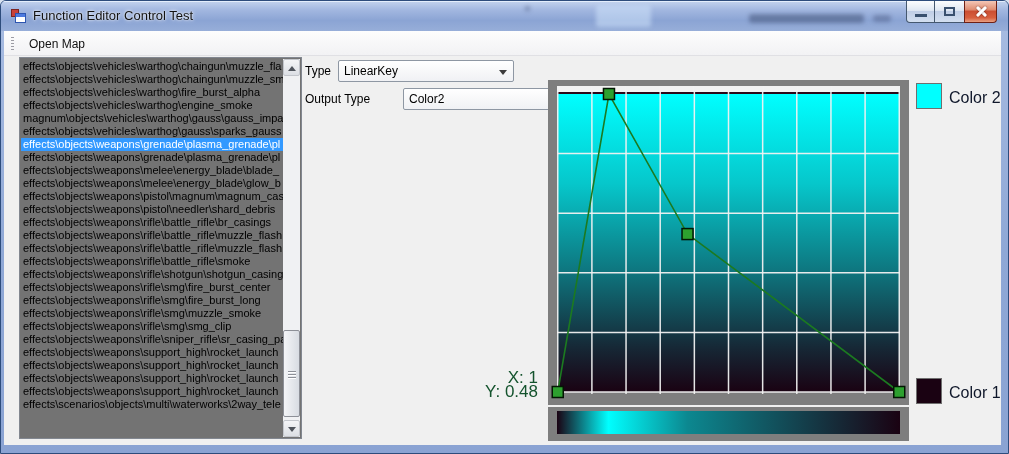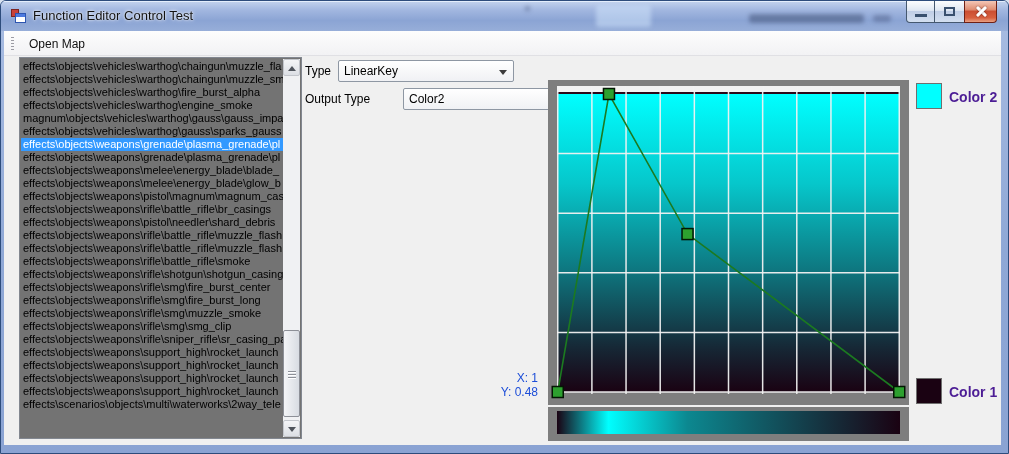--- a/index.html
+++ b/index.html
@@ -70,25 +70,25 @@
     background:linear-gradient(180deg,#ffffff,#f0f1f4);font-size:12px;color:#000;}
   .combo-type{left:334px;top:29px;width:176px;}
   .combo-output{left:367px;top:57px;width:164px;margin-left:32px;}
   .combo .val{position:absolute;left:5px;top:3px;white-space:nowrap;}
   .combo .arrow{position:absolute;right:6px;top:9px;width:0;height:0;
     border-left:4px solid transparent;border-right:4px solid transparent;border-top:5px solid #3c3c3c;}
   
   .graph-frame{position:absolute;left:544px;top:49px;width:361px;height:325px;background:#7e7e7e;}
   .plot{position:absolute;left:553px;top:55px;width:343px;height:308px;}
   .plot svg{overflow:visible;display:block;}
-  .status{position:absolute;left:444px;top:340px;width:90px;text-align:right;font-size:12px;color:#1d4ed8;line-height:14px;}
+  .status{position:absolute;left:444px;top:340px;width:90px;text-align:right;font-size:17px;color:#14532d;line-height:14px;}
   .legend-swatch{position:absolute;width:26px;height:26px;border:1px solid #6f6f6f;}
   .sw2{left:912px;top:52px;}
   .sw1{left:912px;top:347px;}
-  .legend-label{position:absolute;font-size:14px;color:#4c1d95;white-space:nowrap;font-weight:bold;}
+  .legend-label{position:absolute;font-size:16px;color:#0f172a;white-space:nowrap;}
   .ll2{left:945px;top:58px;}
   .ll1{left:945px;top:353px;}
   
   .bar-frame{position:absolute;left:544px;top:376px;width:361px;height:34px;background:#7e7e7e;}
   .gbar{position:absolute;left:553px;top:380px;width:343px;height:23px;background:#000;}
 </style>
 </head>
 <body>
 
 <div id="win">
@@ -130,22 +130,22 @@
           <div class="li">effects\objects\vehicles\warthog\chaingun\muzzle_sm</div>
           <div class="li">effects\objects\vehicles\warthog\fire_burst_alpha</div>
           <div class="li">effects\objects\vehicles\warthog\engine_smoke</div>
           <div class="li">magnum\objects\vehicles\warthog\gauss\gauss_impact</div>
           <div class="li">effects\objects\vehicles\warthog\gauss\sparks_gauss</div>
           <div class="li sel">effects\objects\weapons\grenade\plasma_grenade\pl</div>
           <div class="li">effects\objects\weapons\grenade\plasma_grenade\pl</div>
           <div class="li">effects\objects\weapons\melee\energy_blade\blade_</div>
           <div class="li">effects\objects\weapons\melee\energy_blade\glow_b</div>
           <div class="li">effects\objects\weapons\pistol\magnum\magnum_cas</div>
+          <div class="li">effects\objects\weapons\pistol\needler\shard_debris</div>
           <div class="li">effects\objects\weapons\rifle\battle_rifle\br_casings</div>
-          <div class="li">effects\objects\weapons\pistol\needler\shard_debris</div>
           <div class="li">effects\objects\weapons\rifle\battle_rifle\muzzle_flash</div>
           <div class="li">effects\objects\weapons\rifle\battle_rifle\muzzle_flash</div>
           <div class="li">effects\objects\weapons\rifle\battle_rifle\smoke</div>
           <div class="li">effects\objects\weapons\rifle\shotgun\shotgun_casing</div>
           <div class="li">effects\objects\weapons\rifle\smg\fire_burst_center</div>
           <div class="li">effects\objects\weapons\rifle\smg\fire_burst_long</div>
           <div class="li">effects\objects\weapons\rifle\smg\muzzle_smoke</div>
           <div class="li">effects\objects\weapons\rifle\smg\smg_clip</div>
           <div class="li">effects\objects\weapons\rifle\sniper_rifle\sr_casing_pa</div>
           <div class="li">effects\objects\weapons\support_high\rocket_launch</div>

